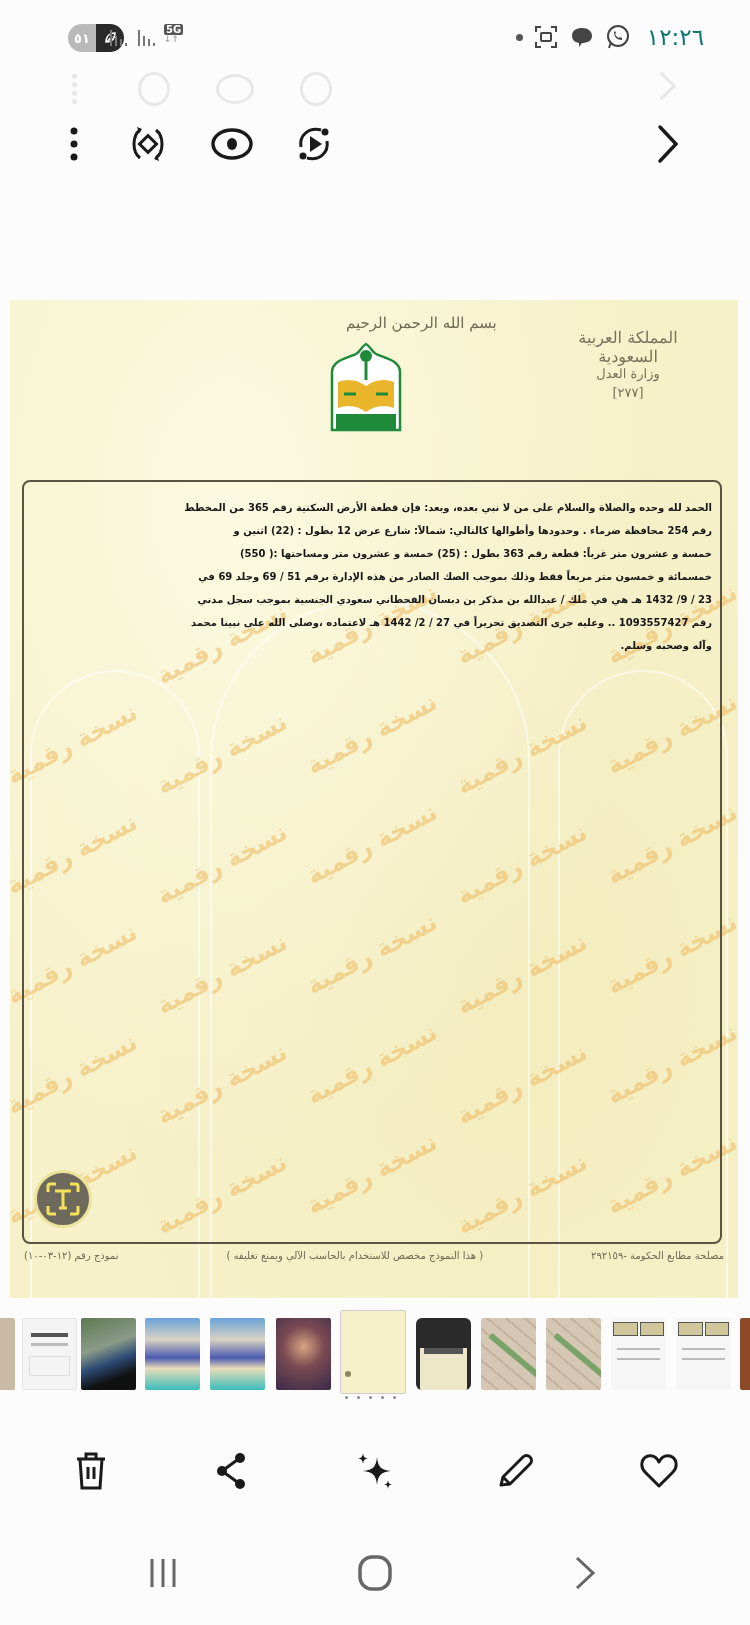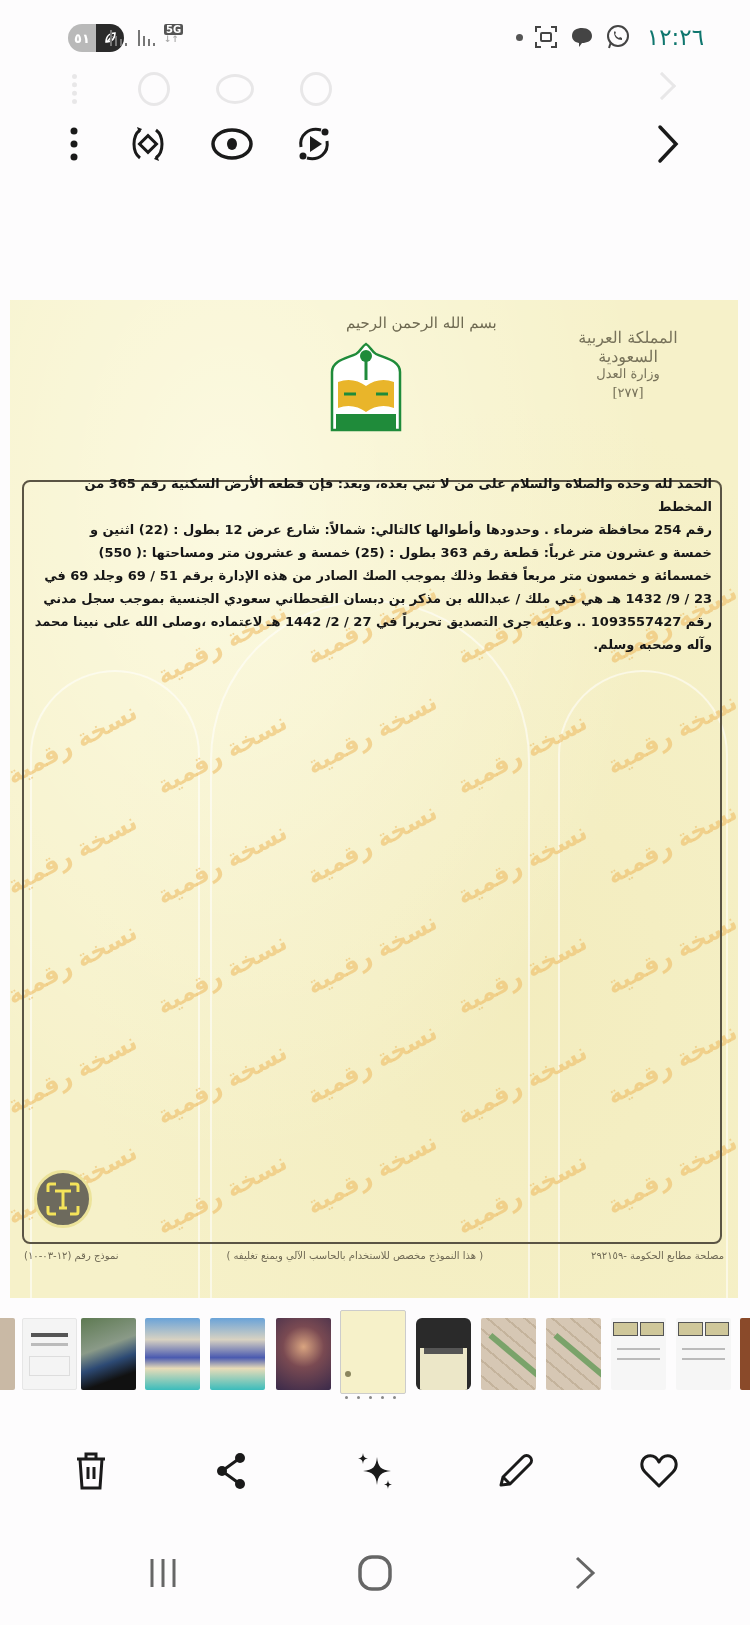--- a/index.html
+++ b/index.html
@@ -28,22 +28,22 @@
          background-image: radial-gradient(ellipse at 30% 20%, rgba(255,255,240,0.6), rgba(0,0,0,0) 60%),
                            radial-gradient(ellipse at 70% 70%, rgba(240,232,180,0.5), rgba(0,0,0,0) 60%); overflow: hidden; }
   .arch { position: absolute; border: 2px solid rgba(255,255,255,0.55); border-bottom: none; border-radius: 120px 120px 0 0; }
   .bismillah { position: absolute; left: 300px; top: 14px; font-family: "DejaVu Serif", serif; font-size: 15px; color: #6f6a52; margin-left: 36px; }
   .emblem { position: absolute; left: 318px; top: 42px; width: 76px; height: 92px; }
   .ministry { position: absolute; right: 40px; top: 28px; width: 140px; text-align: center; font-family: "DejaVu Serif", serif; color: #77725a; }
   .ministry .l1 { font-size: 16px; }
   .ministry .l2 { font-size: 13px; }
   .ministry .l3 { font-size: 13px; margin-top: 4px; }
   .textbox { position: absolute; left: 12px; top: 180px; width: 700px; height: 764px; border: 2px solid #5a5444; border-radius: 8px; }
-  .doc-text { position: absolute; left: 22px; top: 172px; width: 680px; direction: rtl; text-align: right;
-              font-family: "DejaVu Sans", sans-serif; font-weight: bold; font-size: 13px; line-height: 23px; color: #161616; }
+  .doc-text { position: absolute; left: 22px; top: 196px; width: 680px; direction: rtl; text-align: right;
+              font-family: "DejaVu Sans", sans-serif; font-weight: bold; font-size: 10px; line-height: 23px; color: #161616; }
   .watermark { position: absolute; font-family: "DejaVu Sans", sans-serif; font-weight: bold; font-size: 24px; color: rgba(236,184,92,0.55);
                transform: rotate(-28deg); white-space: nowrap; direction: rtl; }
   .doc-footer { position: absolute; left: 14px; top: 950px; width: 700px; display: flex; justify-content: space-between; direction: rtl;
                 font-size: 10px; color: #6e6854; font-family: "DejaVu Sans", sans-serif; }
 
   .scan-btn { position: absolute; left: 34px; top: 1170px; width: 58px; height: 58px; border-radius: 50%; background: #6d6a5d; border: 3px solid #ece39a;
               display: flex; align-items: center; justify-content: center; }
 
   
   .thumbs { position: absolute; top: 1318px; left: 0; width: 750px; height: 72px; }

